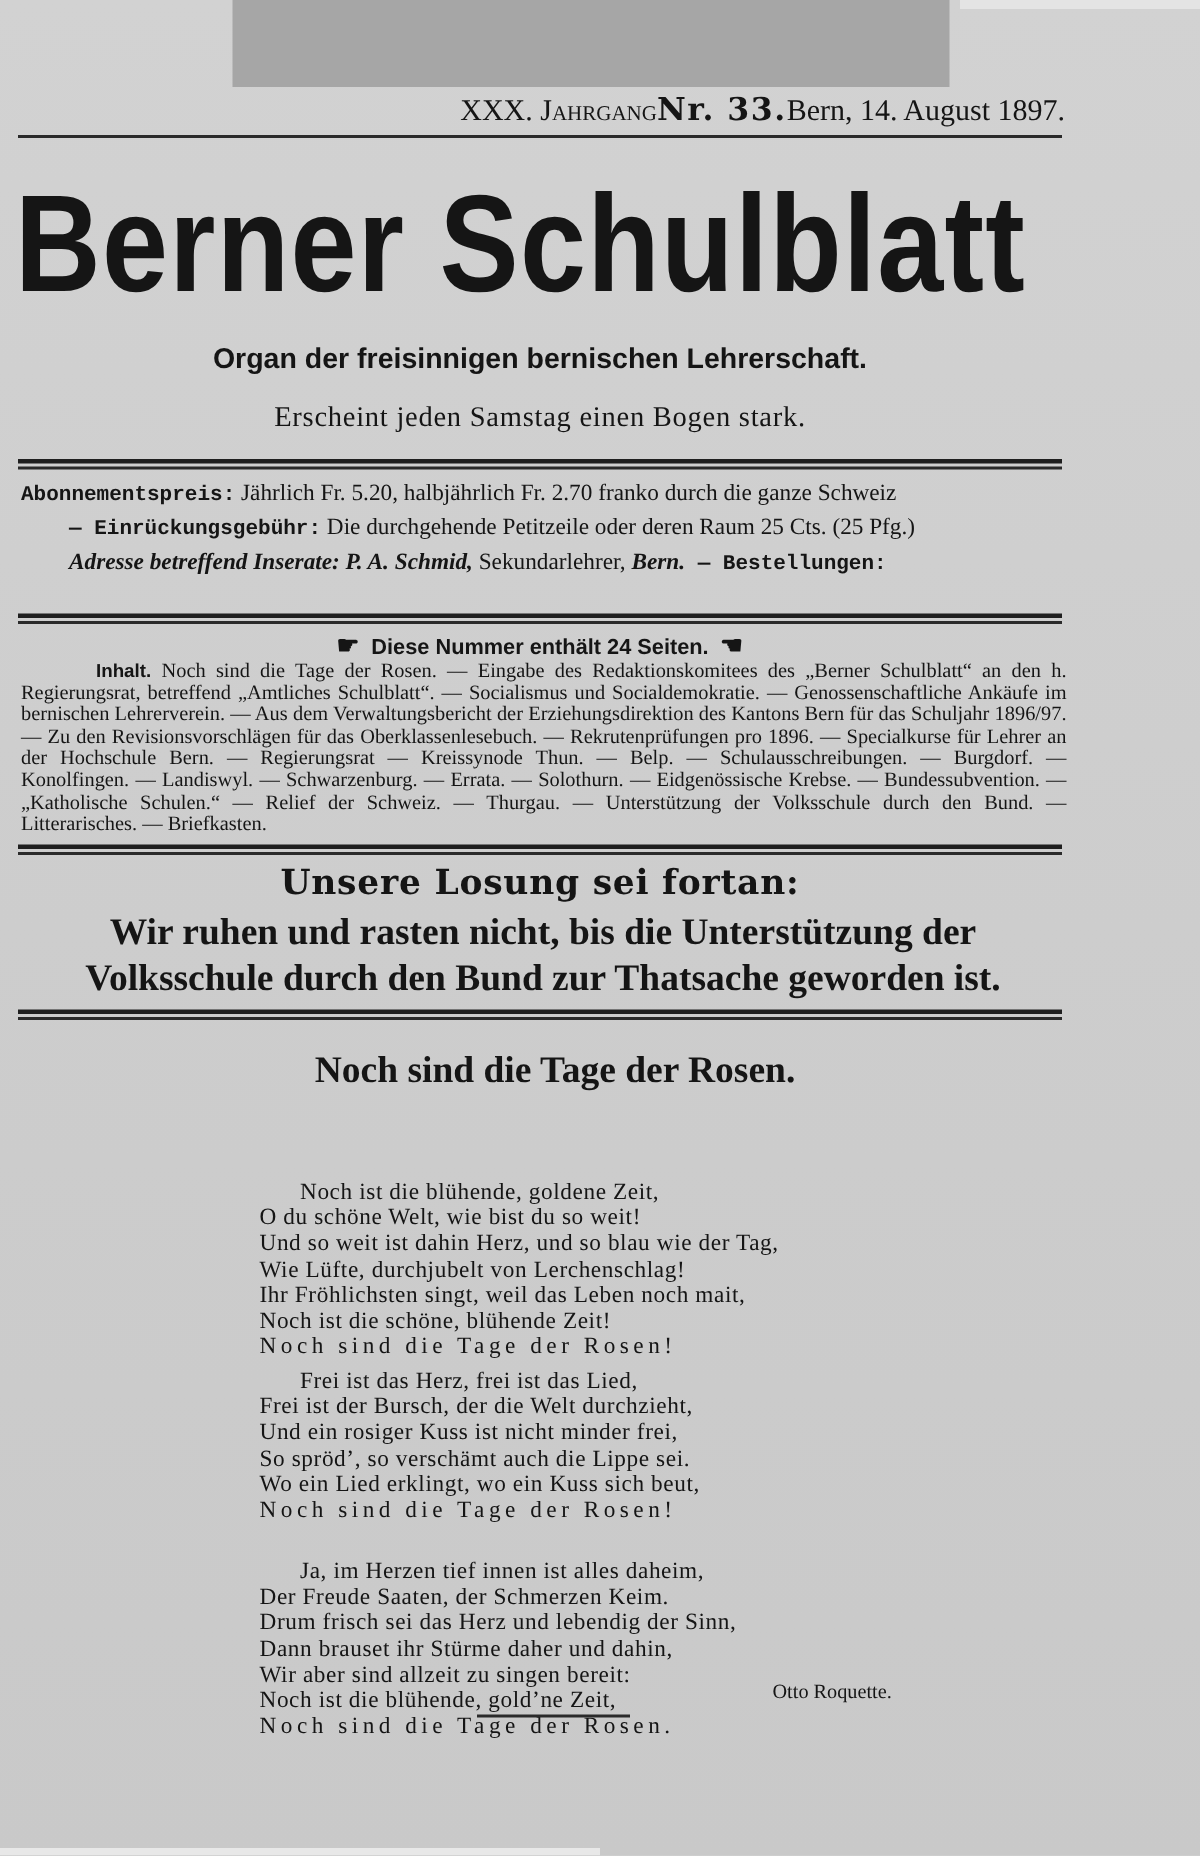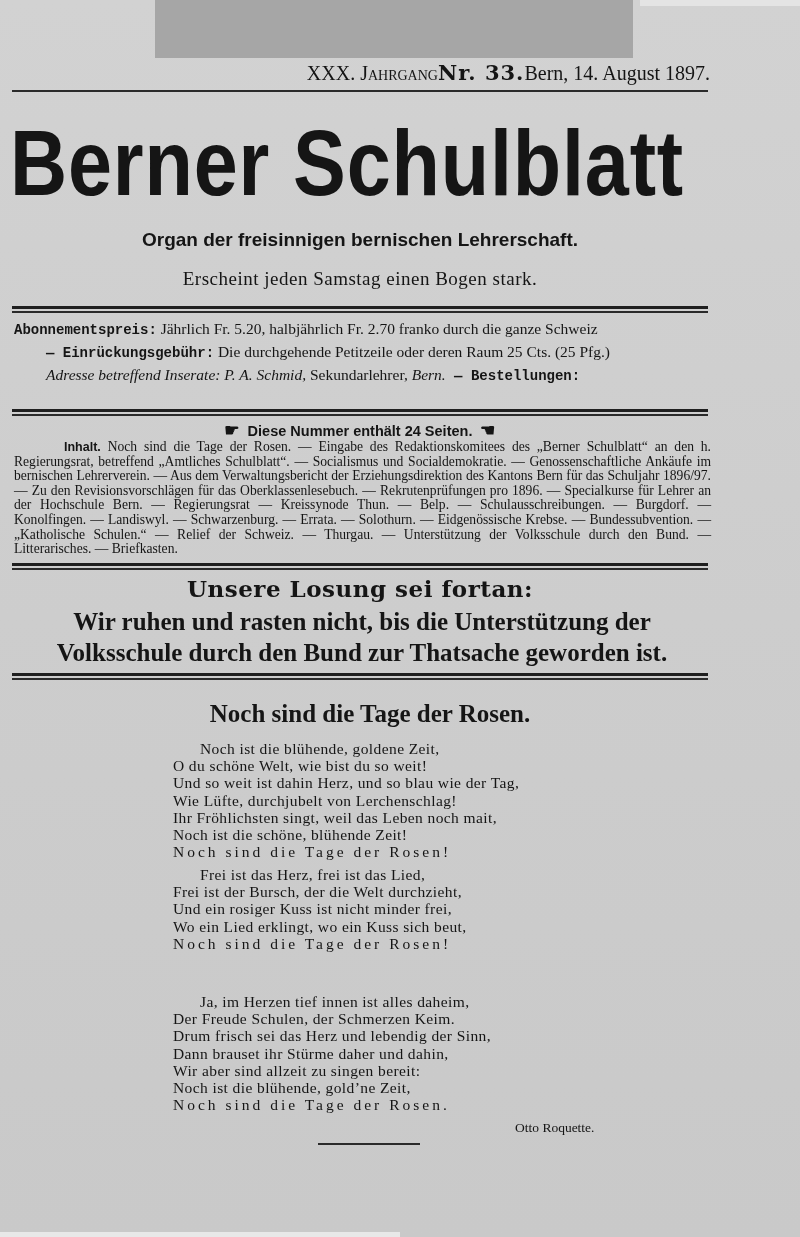--- a/index.html
+++ b/index.html
@@ -47,21 +47,21 @@
     font-family:"Liberation Serif", serif; font-size:19px; letter-spacing:0.5px;
   }
 
   .abo {
     position:absolute; left:14px; top:318px; width:700px;
     font-family:"Liberation Serif", serif; font-size:15.5px; line-height:22px; font-weight:bold;
   }
   .abo .l { white-space:nowrap; }
   .abo .ind { padding-left:32px; }
   .abo .sans { font-family:Liberation Mono, monospace; font-size:14px; }
-  .abo i { font-weight:normal; font-style:italic; }
+  .abo i { font-weight:bold; font-style:italic; }
   .abo .n { font-weight:normal; }
 
   .notice {
     position:absolute; left:0; top:420px; width:720px; text-align:center;
     font-family:"Liberation Sans", sans-serif; font-weight:bold; font-size:14.5px;
   }
   .hand { font-size:17px; display:inline-block; margin:0 8px; }
   .hand.l { transform:scaleX(-1); }
 
   .inhalt {
@@ -79,21 +79,21 @@
     position:absolute; left:10px; top:606px; width:704px; text-align:center;
     font-family:"Liberation Serif", serif; font-weight:bold; font-size:25px; line-height:31px;
   }
 
   .poem-title {
     position:absolute; left:0; top:700px; width:740px; text-align:center;
     font-family:"Liberation Serif", serif; font-weight:bold; font-size:25px;
   }
   .stanza {
     position:absolute; left:173px; width:460px;
-    font-family:"Liberation Serif", serif; font-size:15.5px; line-height:17.2px;
+    font-family:"Liberation Serif", serif; font-size:15.5px; line-height:17.2px;margin-top:46px;
   }
   .stanza .line { white-space:nowrap; letter-spacing:0.4px; }
   .stanza .line.first { padding-left:27px; }
   .stanza .line.spaced { letter-spacing:3px; }
   .author {
     position:absolute; left:515px; top:1120px;
     font-family:"Liberation Serif", serif; font-size:13.5px;
   }
   .endrule { position:absolute; left:318px; top:1143px; width:102px; height:2px; background:#2a2a2a; }
 </style>
@@ -153,27 +153,28 @@
     <div class="line">Wie Lüfte, durchjubelt von Lerchenschlag!</div>
     <div class="line">Ihr Fröhlichsten singt, weil das Leben noch mait,</div>
     <div class="line">Noch ist die schöne, blühende Zeit!</div>
     <div class="line spaced">Noch sind die Tage der Rosen!</div>
   </div>
 
   <div class="stanza" style="top:866px">
     <div class="line first">Frei ist das Herz, frei ist das Lied,</div>
     <div class="line">Frei ist der Bursch, der die Welt durchzieht,</div>
     <div class="line">Und ein rosiger Kuss ist nicht minder frei,</div>
+    <div class="line">So spröd’, so verschämt auch die Lippe sei.</div>
     <div class="line">Wo ein Lied erklingt, wo ein Kuss sich beut,</div>
     <div class="line spaced">Noch sind die Tage der Rosen!</div>
   </div>
 
   <div class="stanza" style="top:993px">
     <div class="line first">Ja, im Herzen tief innen ist alles daheim,</div>
-    <div class="line">Der Freude Schulen, der Schmerzen Keim.</div>
+    <div class="line">Der Freude Saaten, der Schmerzen Keim.</div>
     <div class="line">Drum frisch sei das Herz und lebendig der Sinn,</div>
     <div class="line">Dann brauset ihr Stürme daher und dahin,</div>
     <div class="line">Wir aber sind allzeit zu singen bereit:</div>
     <div class="line">Noch ist die blühende, gold’ne Zeit,</div>
     <div class="line spaced">Noch sind die Tage der Rosen.</div>
   </div>
 
   <div class="author">Otto Roquette.</div>
   <div class="endrule"></div>
 </div>

